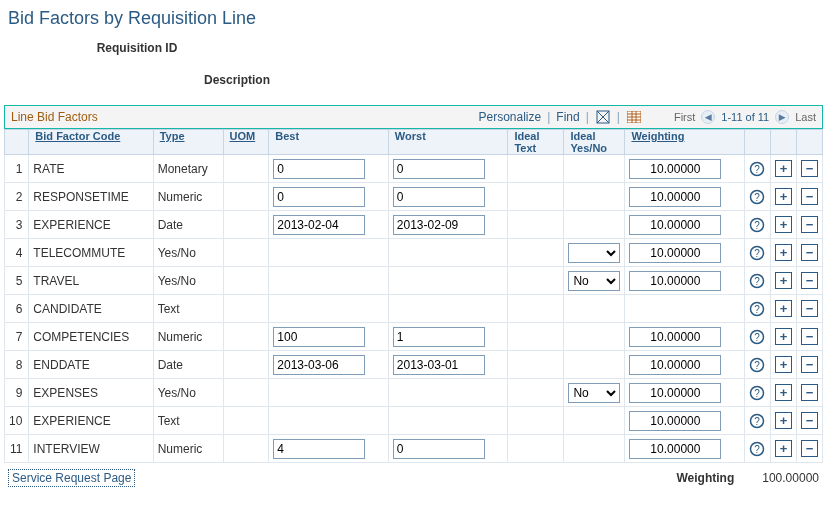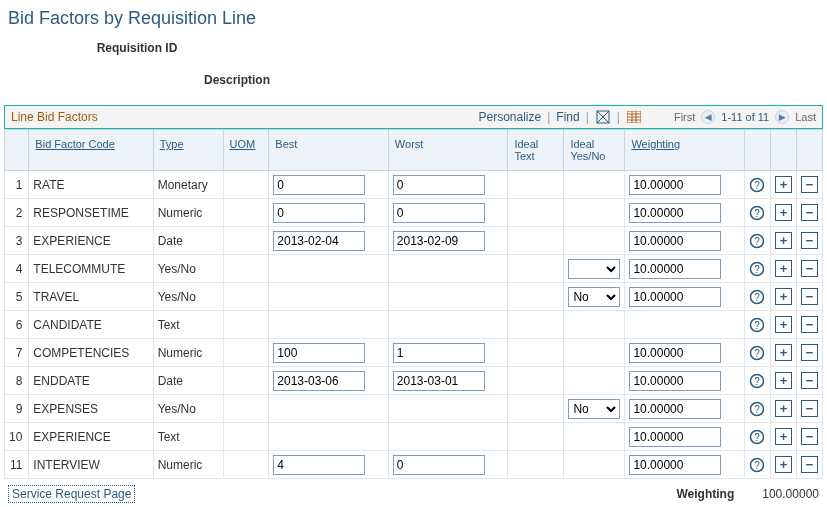--- a/index.html
+++ b/index.html
@@ -67,23 +67,23 @@
   }
   .nav-text { color: #2b5b84; font-size: 11px; }
   .nav-text.muted { color: #666; }
   table.data {
     width: 100%;
     border-collapse: collapse;
   }
   table.data th {
     background: #eef3f9;
     color: #2b5b84;
-    font-weight: normal;
+    font-weight: bold;
     text-align: left;
-    padding: 8px 6px;
+    padding: 0 6px;
     border: 1px solid #c6d4e4;
     font-size: 11px;
     vertical-align: top;
   }
   table.data td {
     border: 1px solid #e0e6ee;
     padding: 3px 4px;
     vertical-align: middle;
     height: 28px;
   }
@@ -93,21 +93,21 @@
     color: #333;
     width: 24px;
   }
   .txt-input {
     width: 92px;
     height: 20px;
     font-size: 12px;
     padding: 1px 3px;
     border: 1px solid #7f9db9;
   }
-  .txt-right { text-align: left; }
+  .txt-right { text-align: center; }
   .sel {
     width: 52px; height: 20px; font-size: 12px;
     border: 1px solid #7f9db9;
     background: #fff;
   }
   .help-icon svg { display:block; }
   .sq-btn {
     width: 17px; height: 17px;
     border: 1px solid #2b5b84;
     display: inline-flex;

